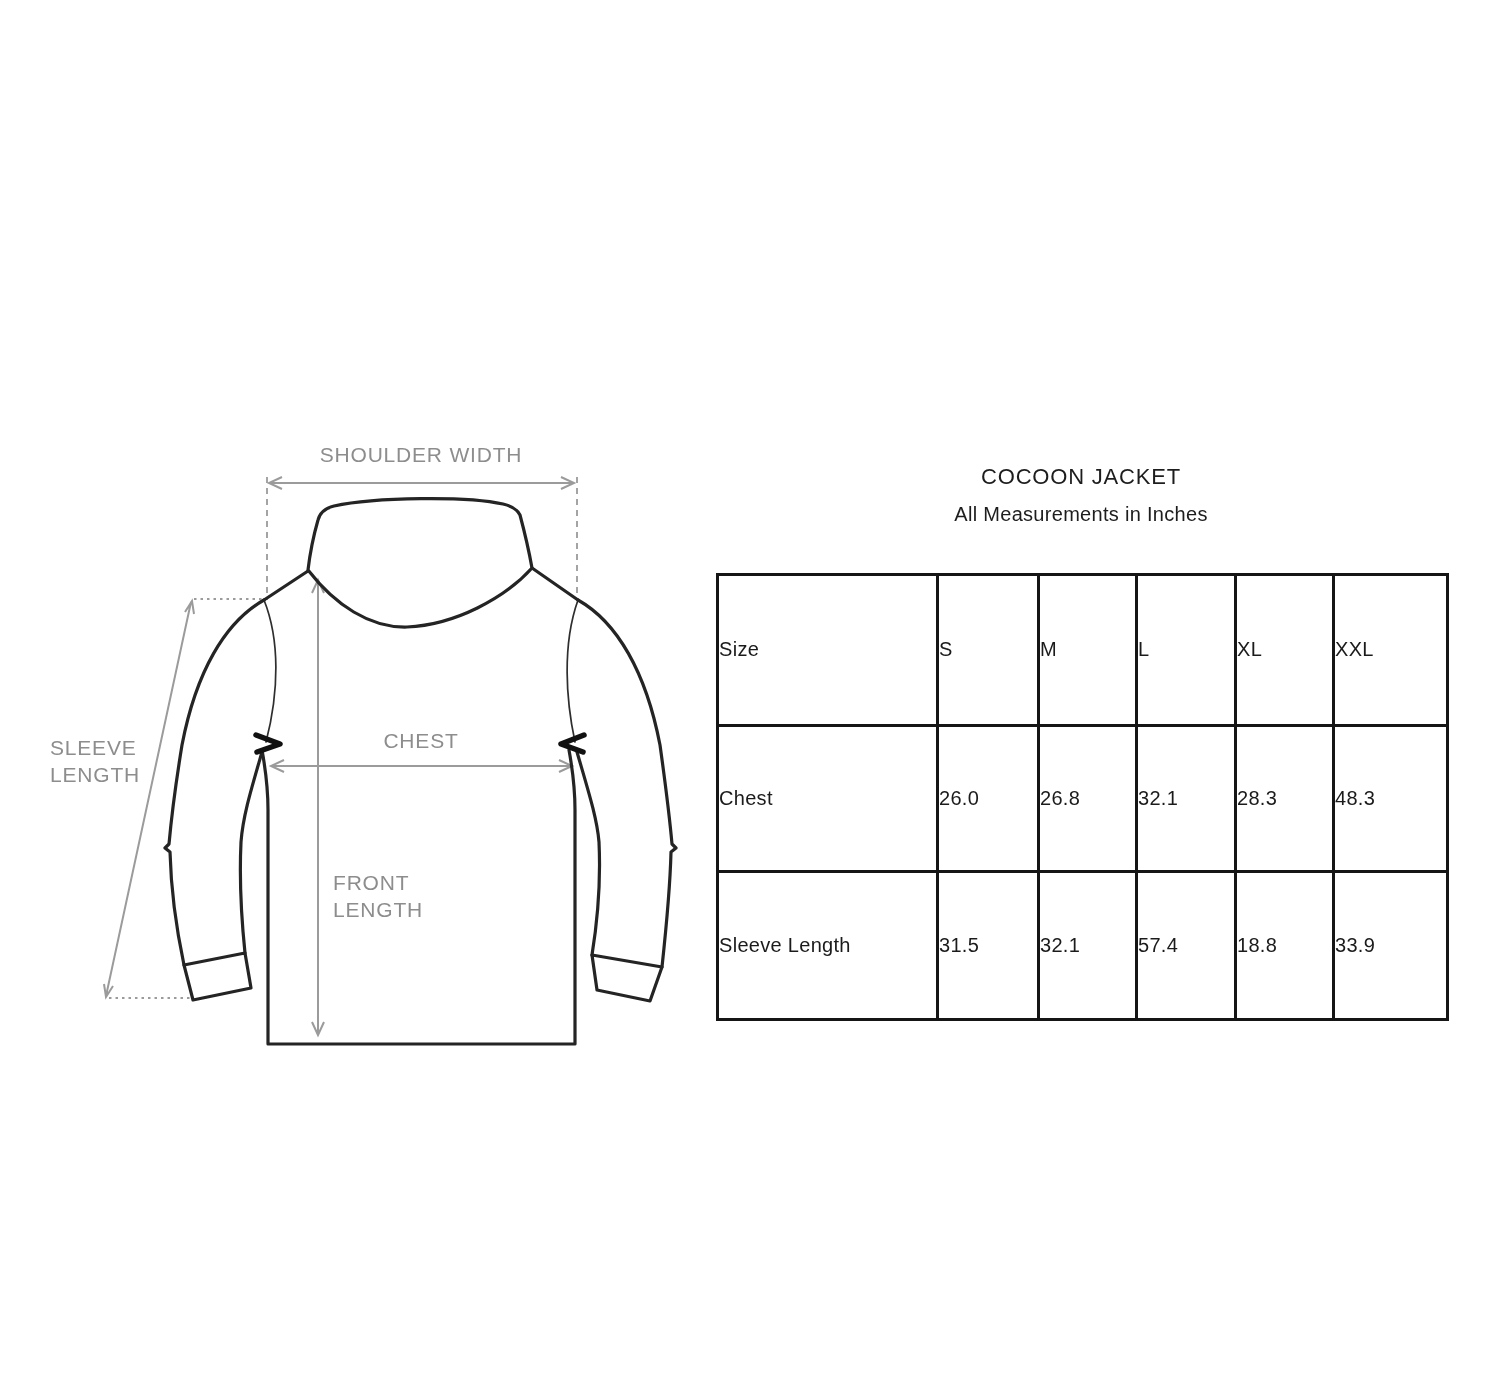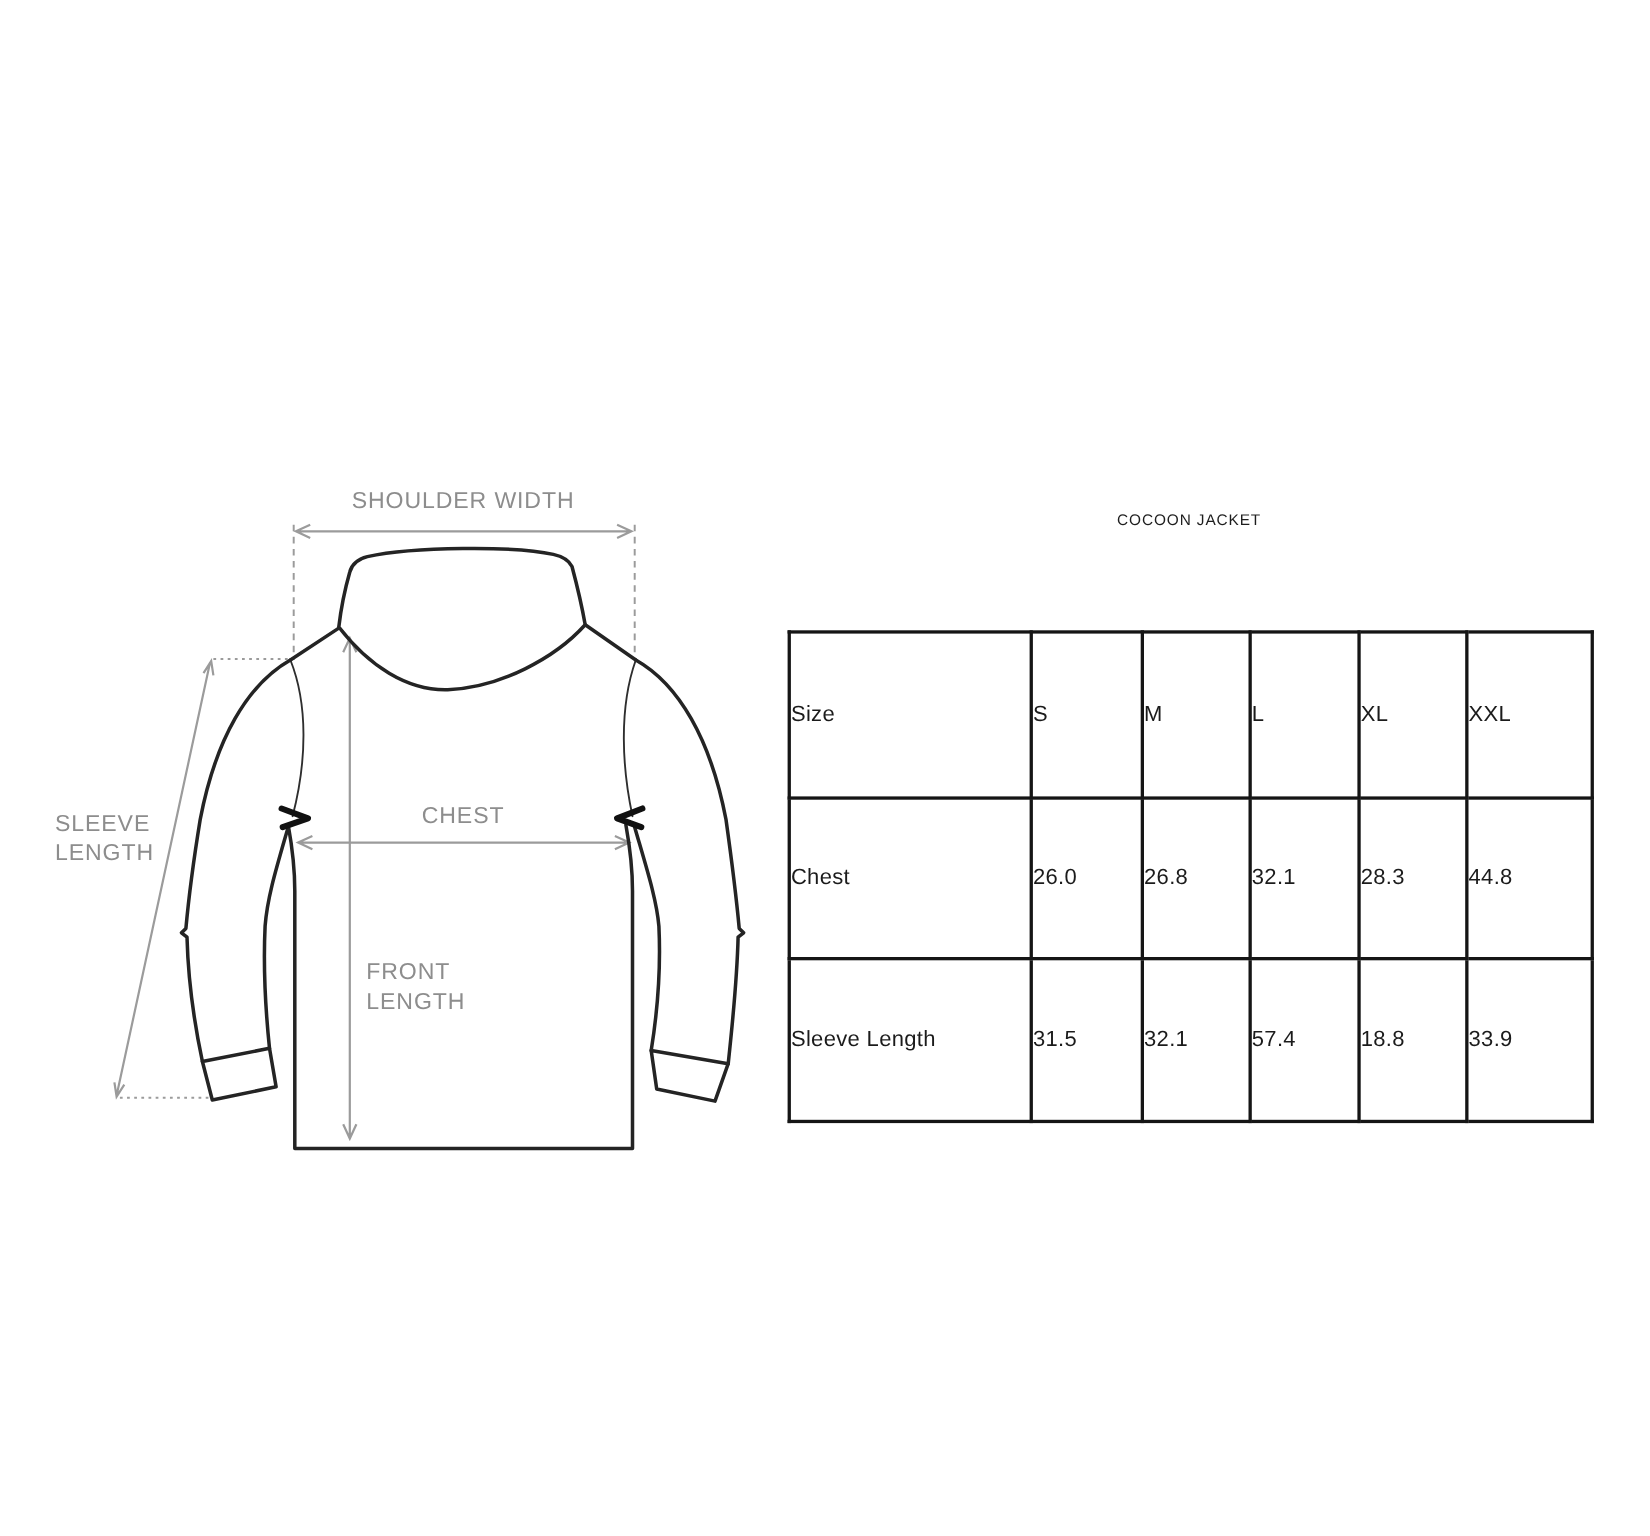--- a/index.html
+++ b/index.html
@@ -20,21 +20,21 @@
   .ann-dash { fill: none; stroke: #9b9b9b; stroke-width: 1.8; stroke-dasharray: 6 5; }
   .ann-dot  { fill: none; stroke: #9b9b9b; stroke-width: 1.8; stroke-dasharray: 2.5 4; }
   .diagram-label {
     font-family: "Liberation Sans", sans-serif;
     font-size: 21px; fill: #8d8d8d; letter-spacing: 0.8px; font-weight: 400;
   }
 
   
   .chart-title {
     position: absolute; left: 716px; top: 464px; width: 730px;
-    text-align: center; font-size: 14px; letter-spacing: 0.8px; color: #1d1d1d;
+    text-align: center; font-size: 22px; letter-spacing: 0.8px; color: #1d1d1d;
   }
   .chart-subtitle {
     position: absolute; left: 716px; top: 503px; width: 730px;
     text-align: center; font-size: 20px; letter-spacing: 0.3px; color: #1d1d1d;
   }
   table.size-chart {
     position: absolute; left: 716px; top: 573px;
     width: 730px; height: 448px;
     border-collapse: collapse; table-layout: fixed;
     font-size: 20px; color: #1b1b1b;
@@ -101,20 +101,21 @@
 
     <text class="diagram-label" x="421" y="462" text-anchor="middle">SHOULDER WIDTH</text>
     <text class="diagram-label" x="50" y="755" text-anchor="start">SLEEVE</text>
     <text class="diagram-label" x="50" y="782" text-anchor="start">LENGTH</text>
     <text class="diagram-label" x="421" y="748" text-anchor="middle">CHEST</text>
     <text class="diagram-label" x="333" y="890" text-anchor="start">FRONT</text>
     <text class="diagram-label" x="333" y="917" text-anchor="start">LENGTH</text>
   </svg>
 
   <div class="chart-title">COCOON JACKET</div>
+  <div class="chart-subtitle">All Measurements in Inches</div>
 
   <table class="size-chart">
     <colgroup>
       <col style="width:220px">
         <col style="width:101px">
         <col style="width:98px">
       <col style="width:99px">
         <col style="width:98px">
         <col style="width:114px">
     </colgroup>
@@ -126,21 +127,21 @@
         <td>L</td>
         <td>XL</td>
         <td>XXL</td>
       </tr>
       <tr style="height:111px">
         <td>Chest</td>
         <td>26.0</td>
         <td>26.8</td>
         <td>32.1</td>
         <td>28.3</td>
-        <td>44.8</td>
+        <td>48.3</td>
       </tr>
       <tr style="height:113px">
         <td>Sleeve Length</td>
         <td>31.5</td>
         <td>32.1</td>
         <td>57.4</td>
         <td>18.8</td>
         <td>33.9</td>
       </tr>
     </tbody>

